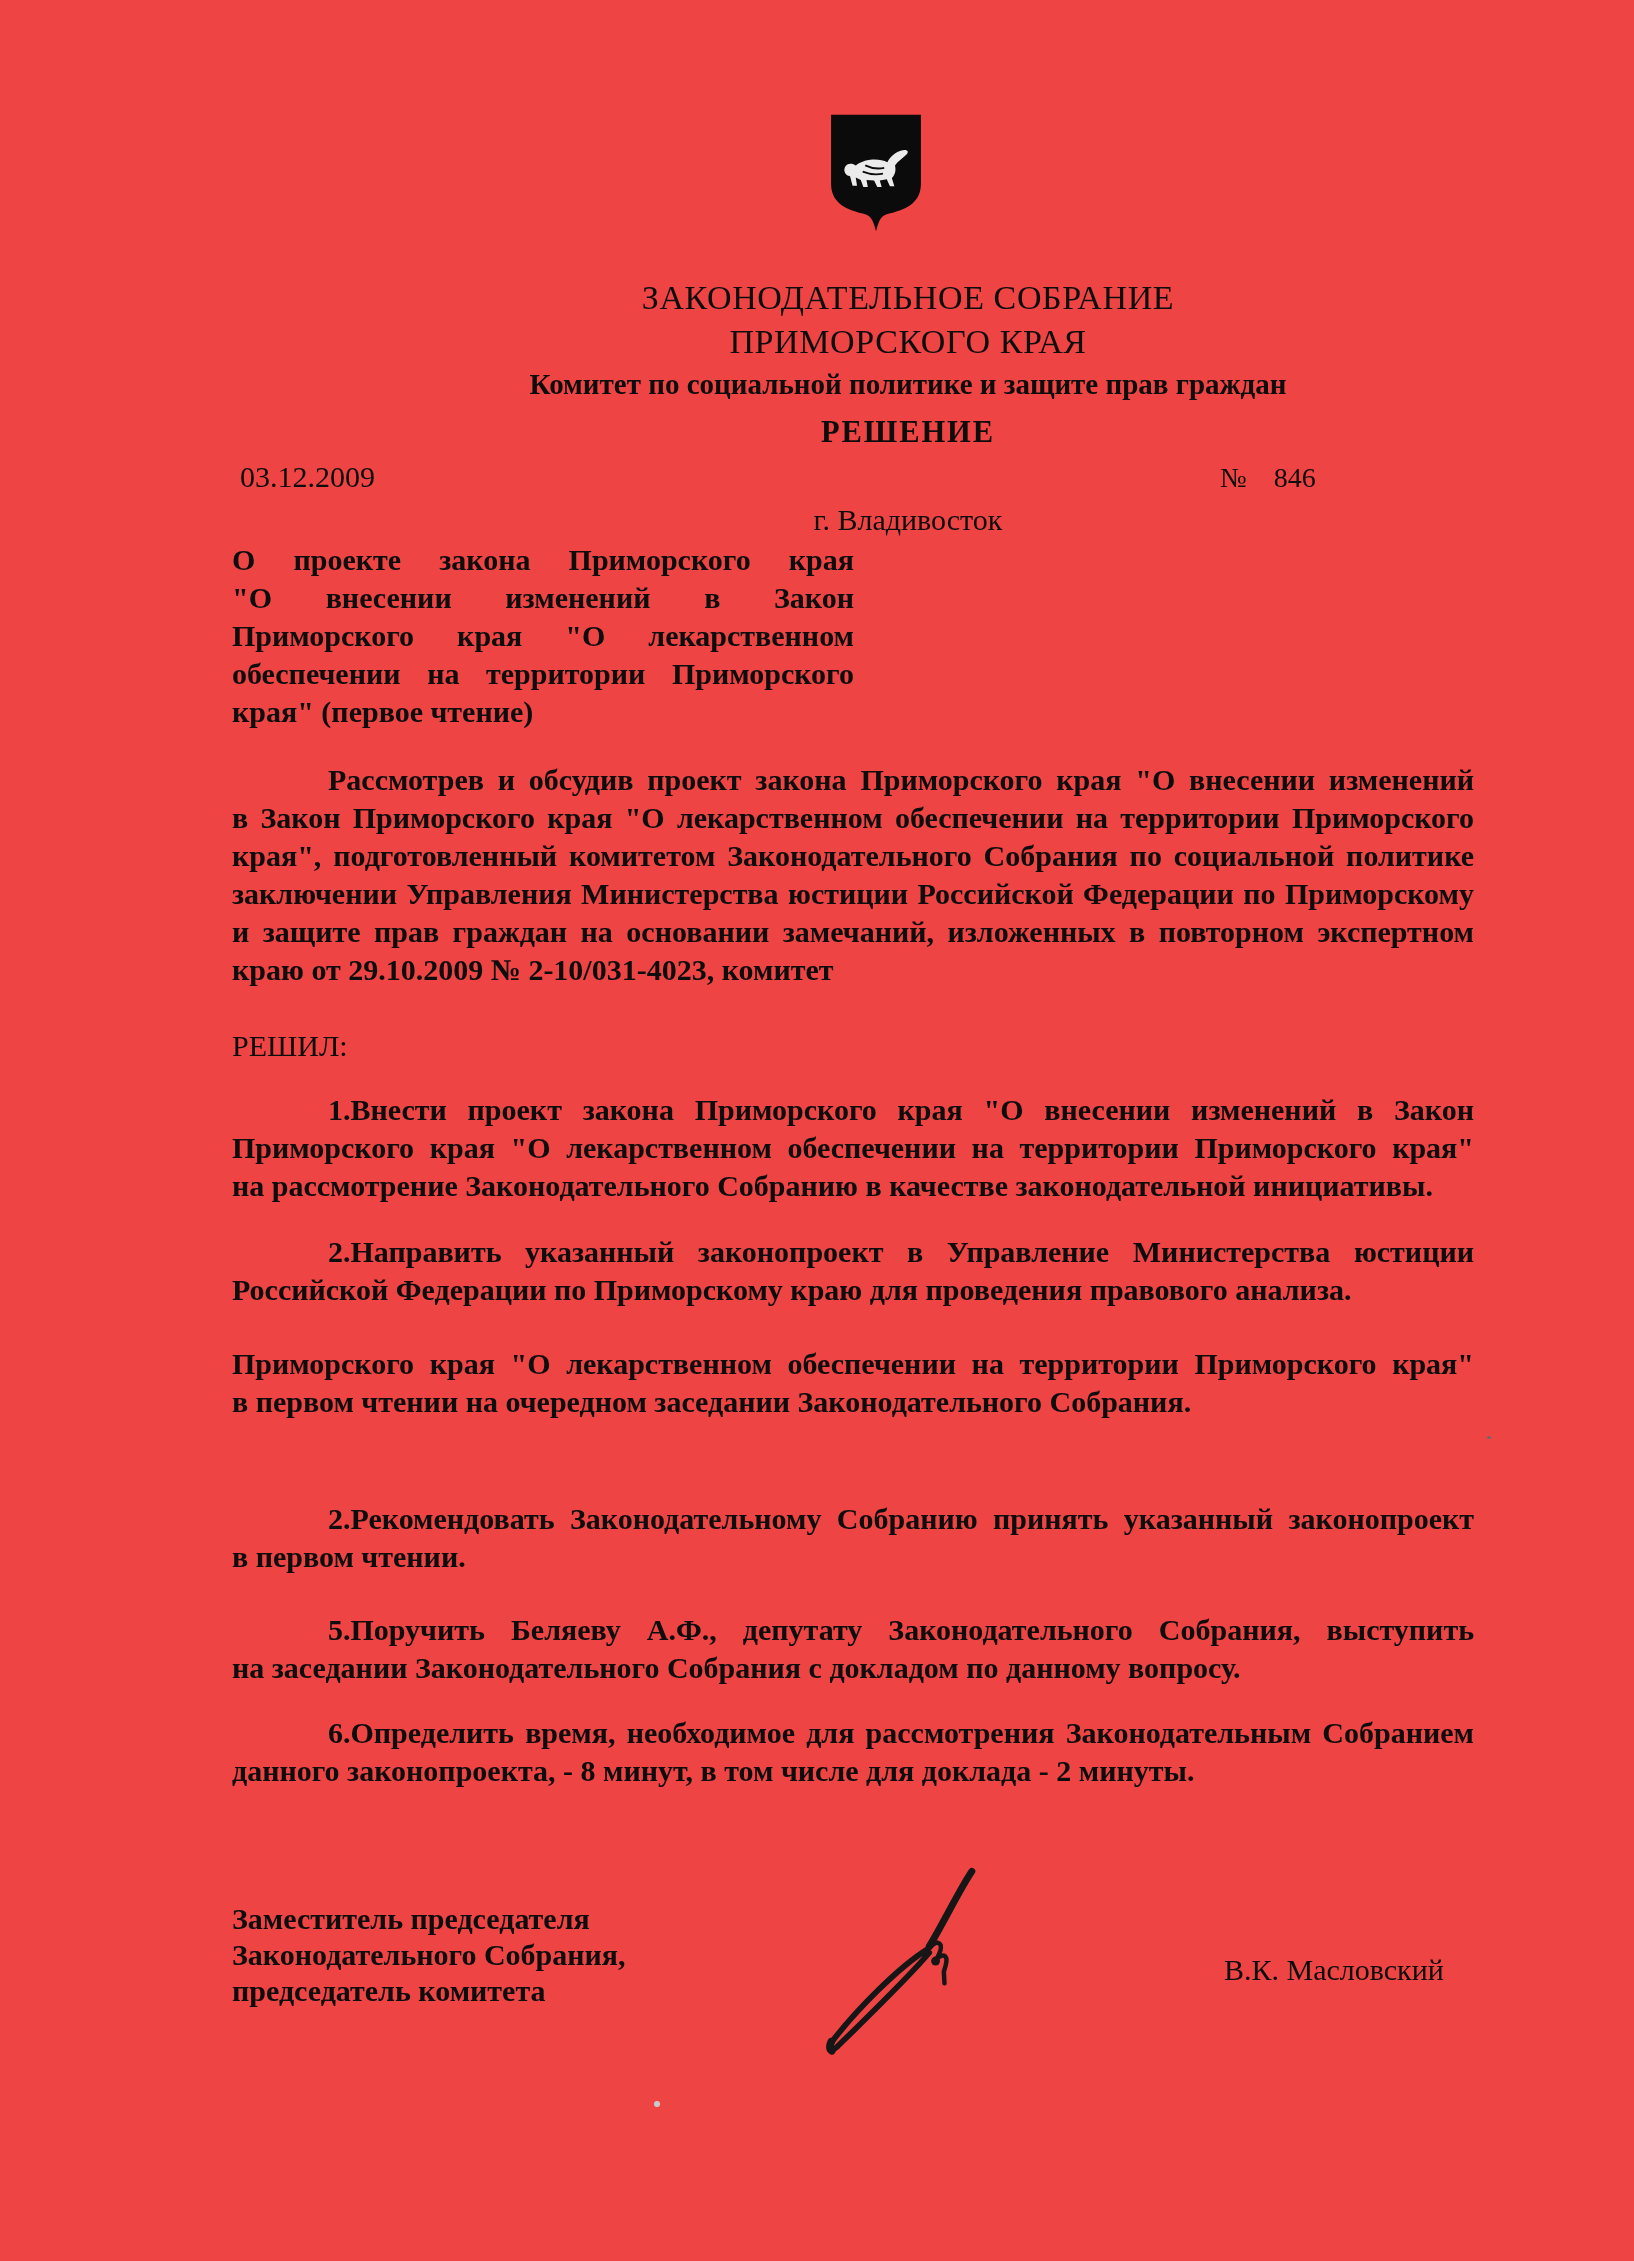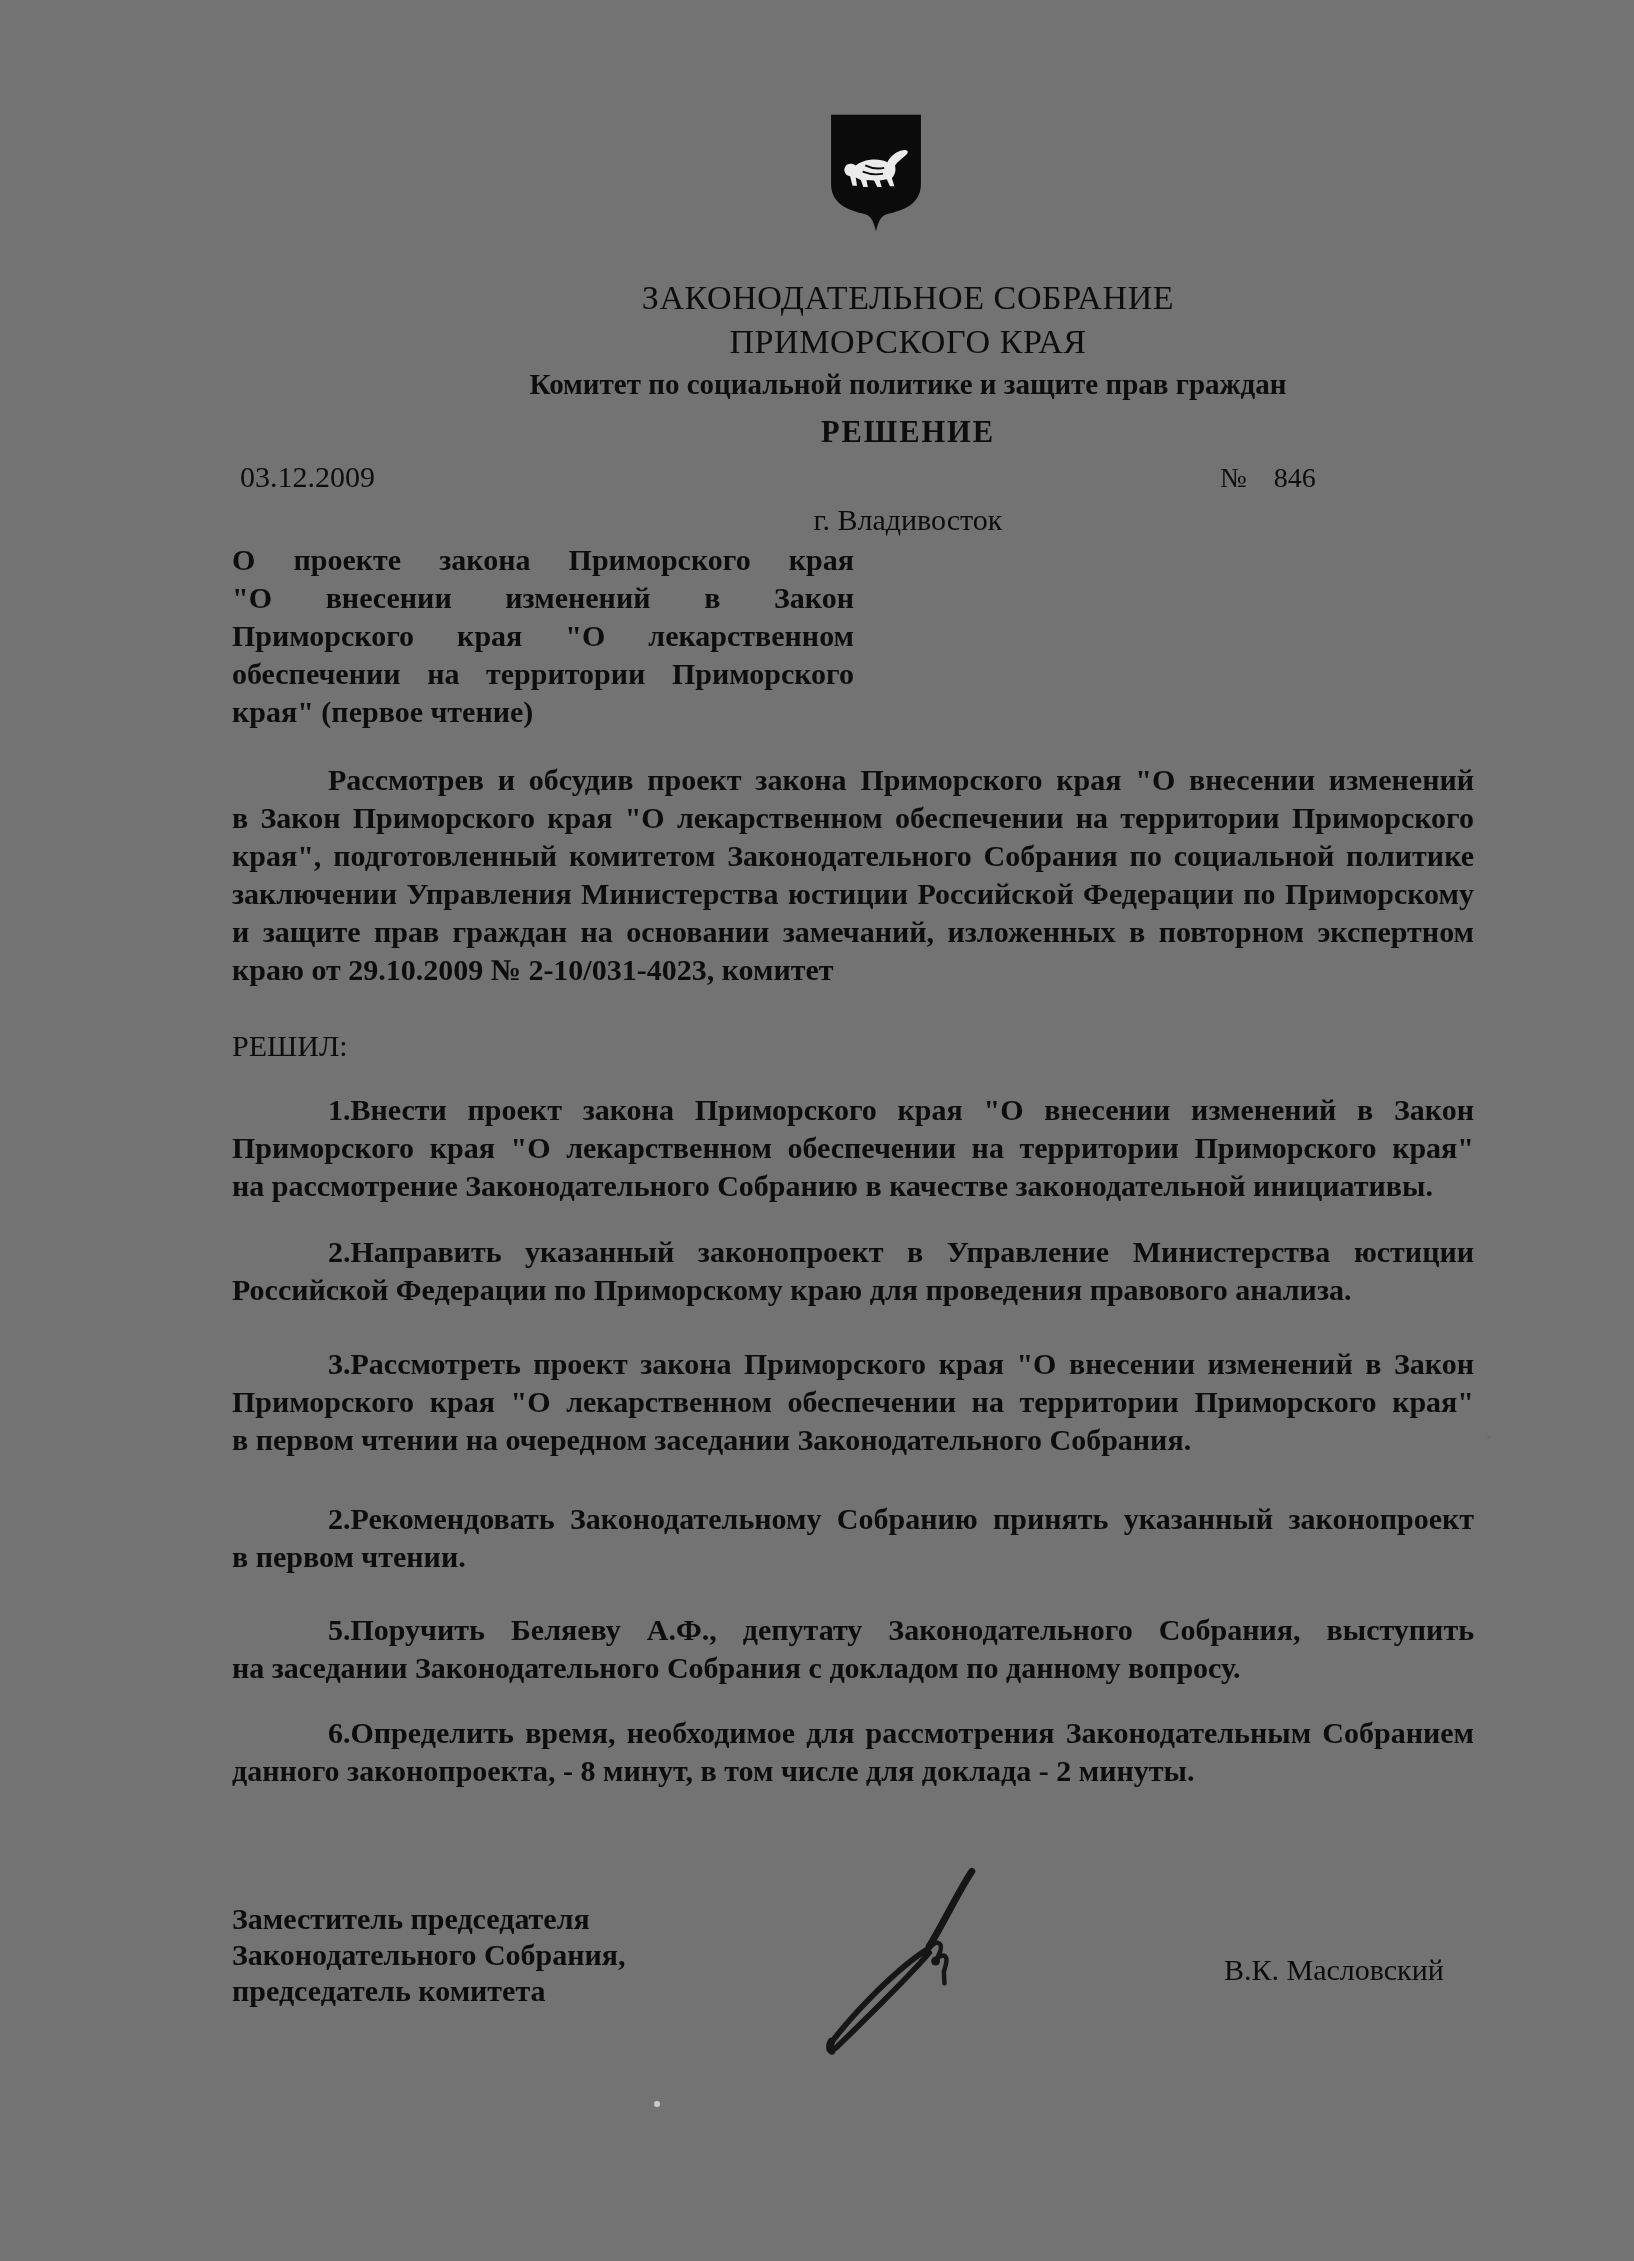--- a/index.html
+++ b/index.html
@@ -1,21 +1,21 @@
 <!DOCTYPE html>
 <html lang="ru" style="font-size:10.2px"><head>
 <meta charset="utf-8">
 <title>Решение № 846</title>
 <style>
   html, body { margin: 0; padding: 0; background: #ffffff; }
   .page {
     position: relative;
     width: 1634px;
     height: 2261px;
-    background: #737373;
+    background: #ef4444;
     font-family: "Liberation Serif", "DejaVu Serif", serif;
     color: #0d0d0d;
     overflow: hidden;
   }
   
   .emblem {
     position: absolute;
     left: 826px; top: 112px;
     width: 100px; height: 122px;
   }
@@ -107,21 +107,20 @@
     <div class="line j">Приморского края "О лекарственном обеспечении на территории Приморского края"</div>
     <div class="line">на рассмотрение Законодательного Собранию в качестве законодательной инициативы.</div>
   </div>
 
   <div class="block item2">
     <div class="line j ind">2.Направить указанный законопроект в Управление Министерства юстиции</div>
     <div class="line">Российской Федерации по Приморскому краю для проведения правового анализа.</div>
   </div>
 
   <div class="block item3">
-    <div class="line j ind">3.Рассмотреть проект закона Приморского края "О внесении изменений в Закон</div>
     <div class="line j">Приморского края "О лекарственном обеспечении на территории Приморского края"</div>
     <div class="line">в первом чтении на очередном заседании Законодательного Собрания.</div>
   </div>
 
   <div class="block item4">
     <div class="line j ind">2.Рекомендовать Законодательному Собранию принять указанный законопроект</div>
     <div class="line">в первом чтении.</div>
   </div>
 
   <div class="block item5">

